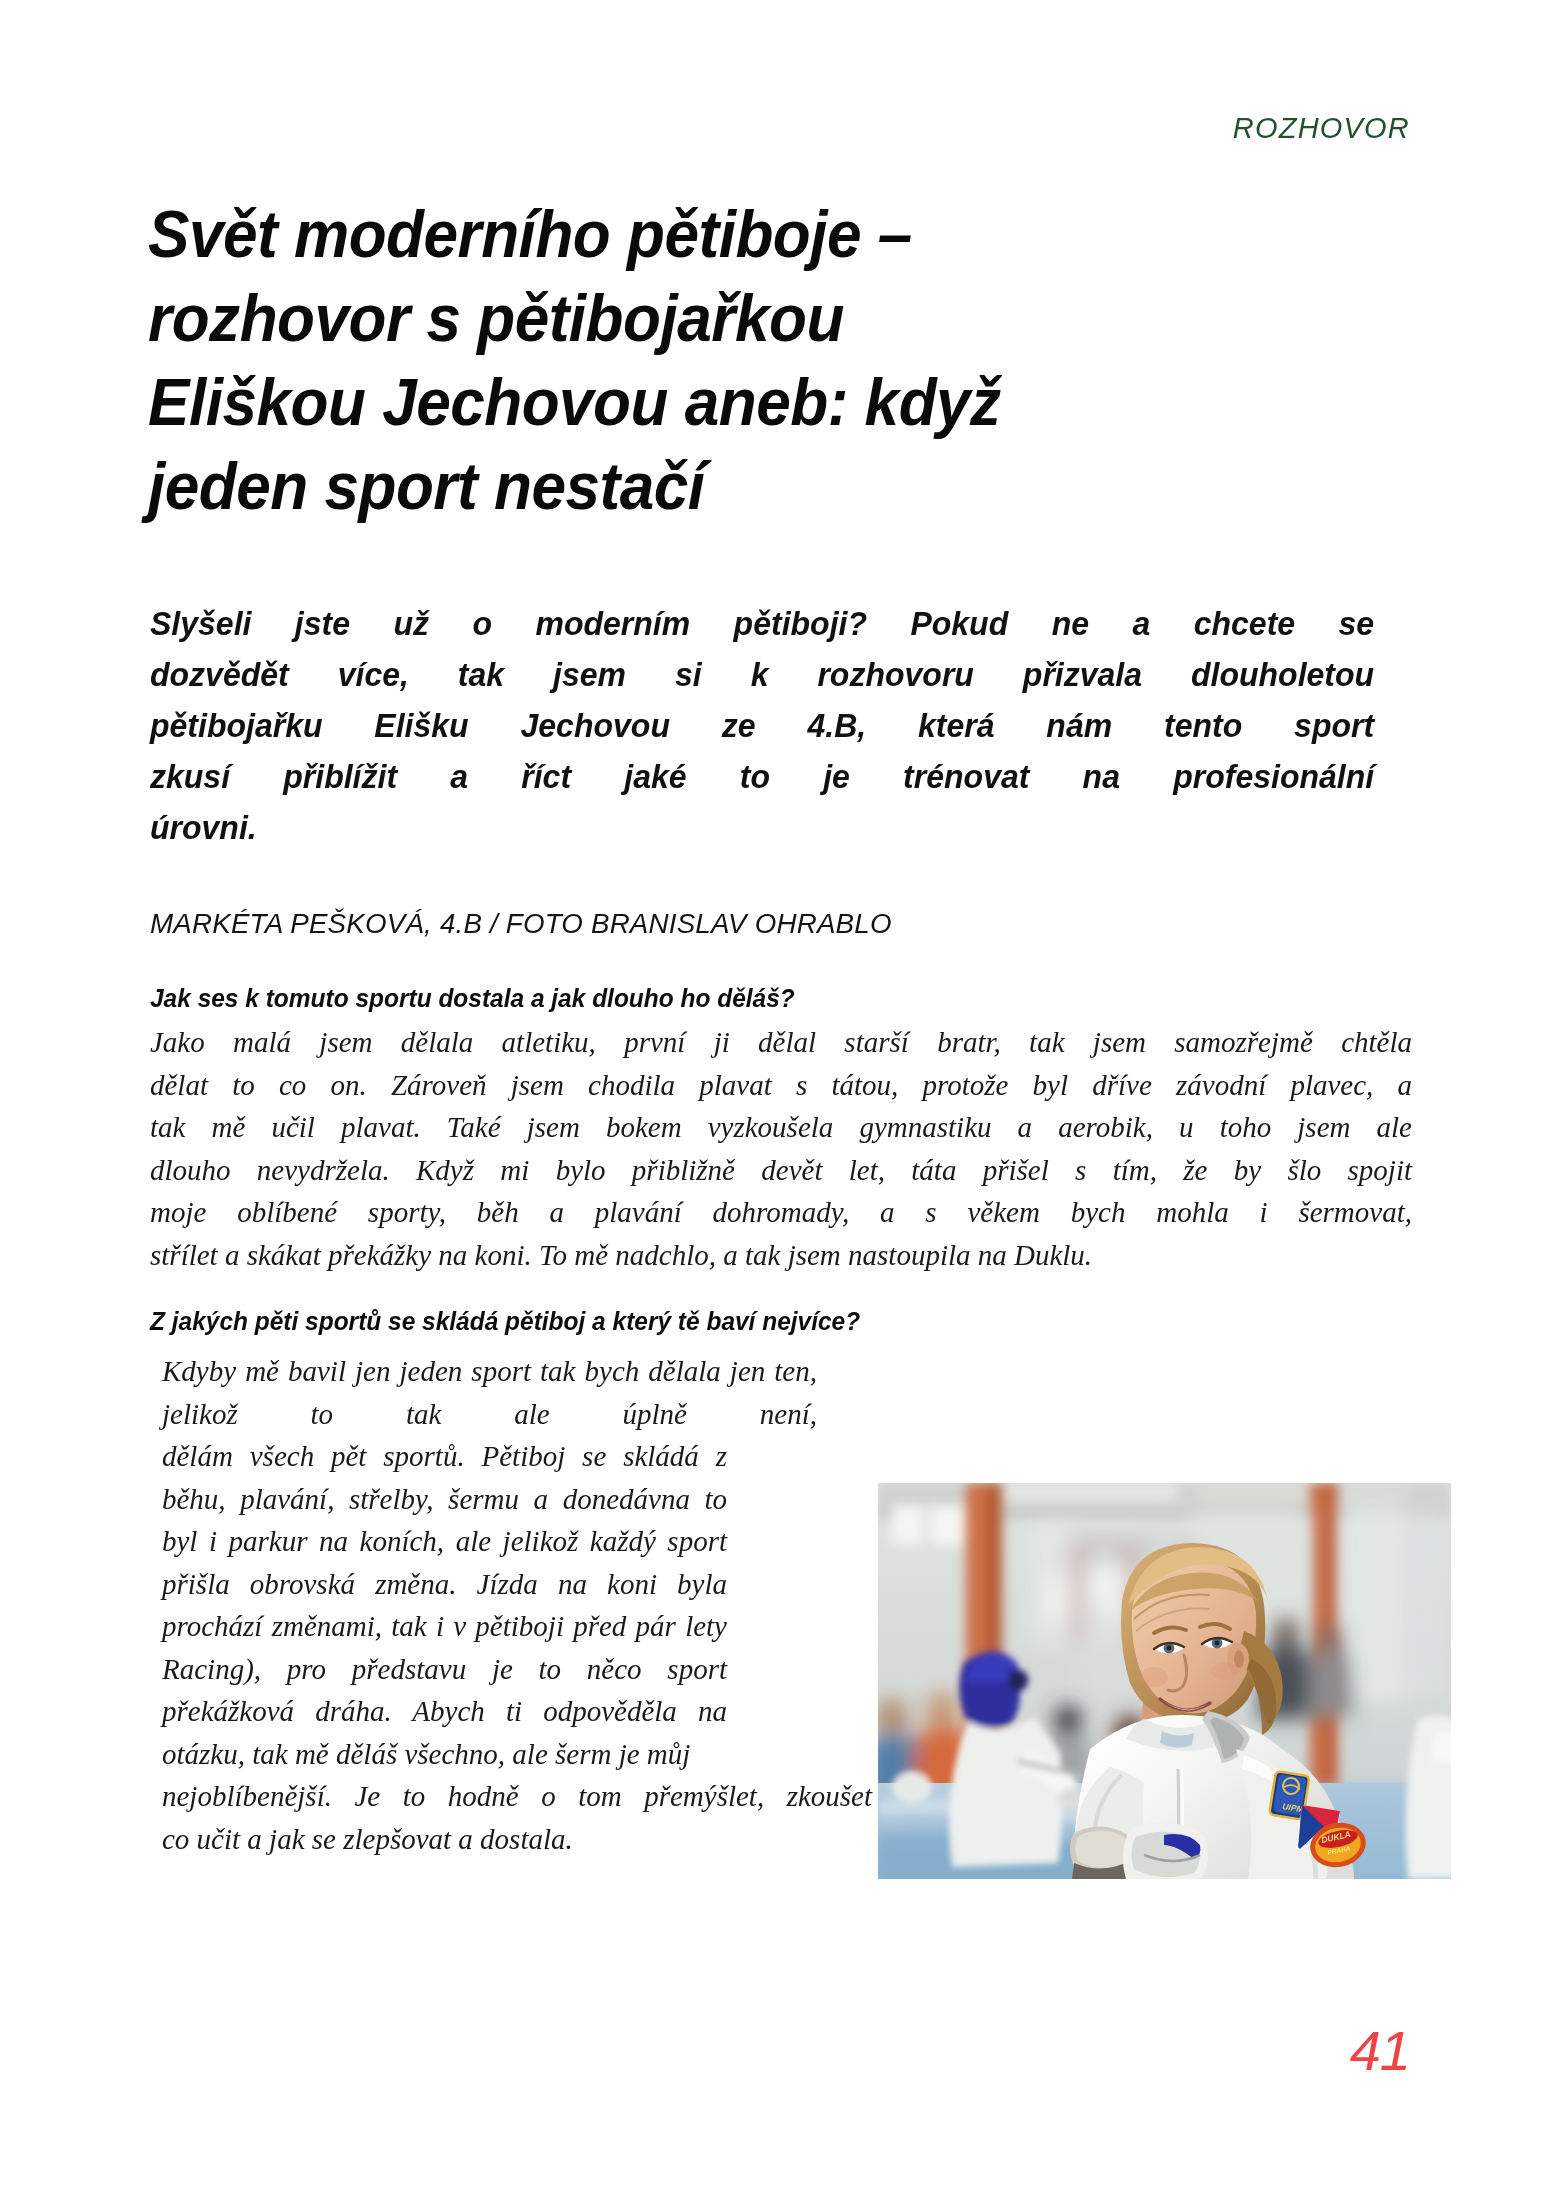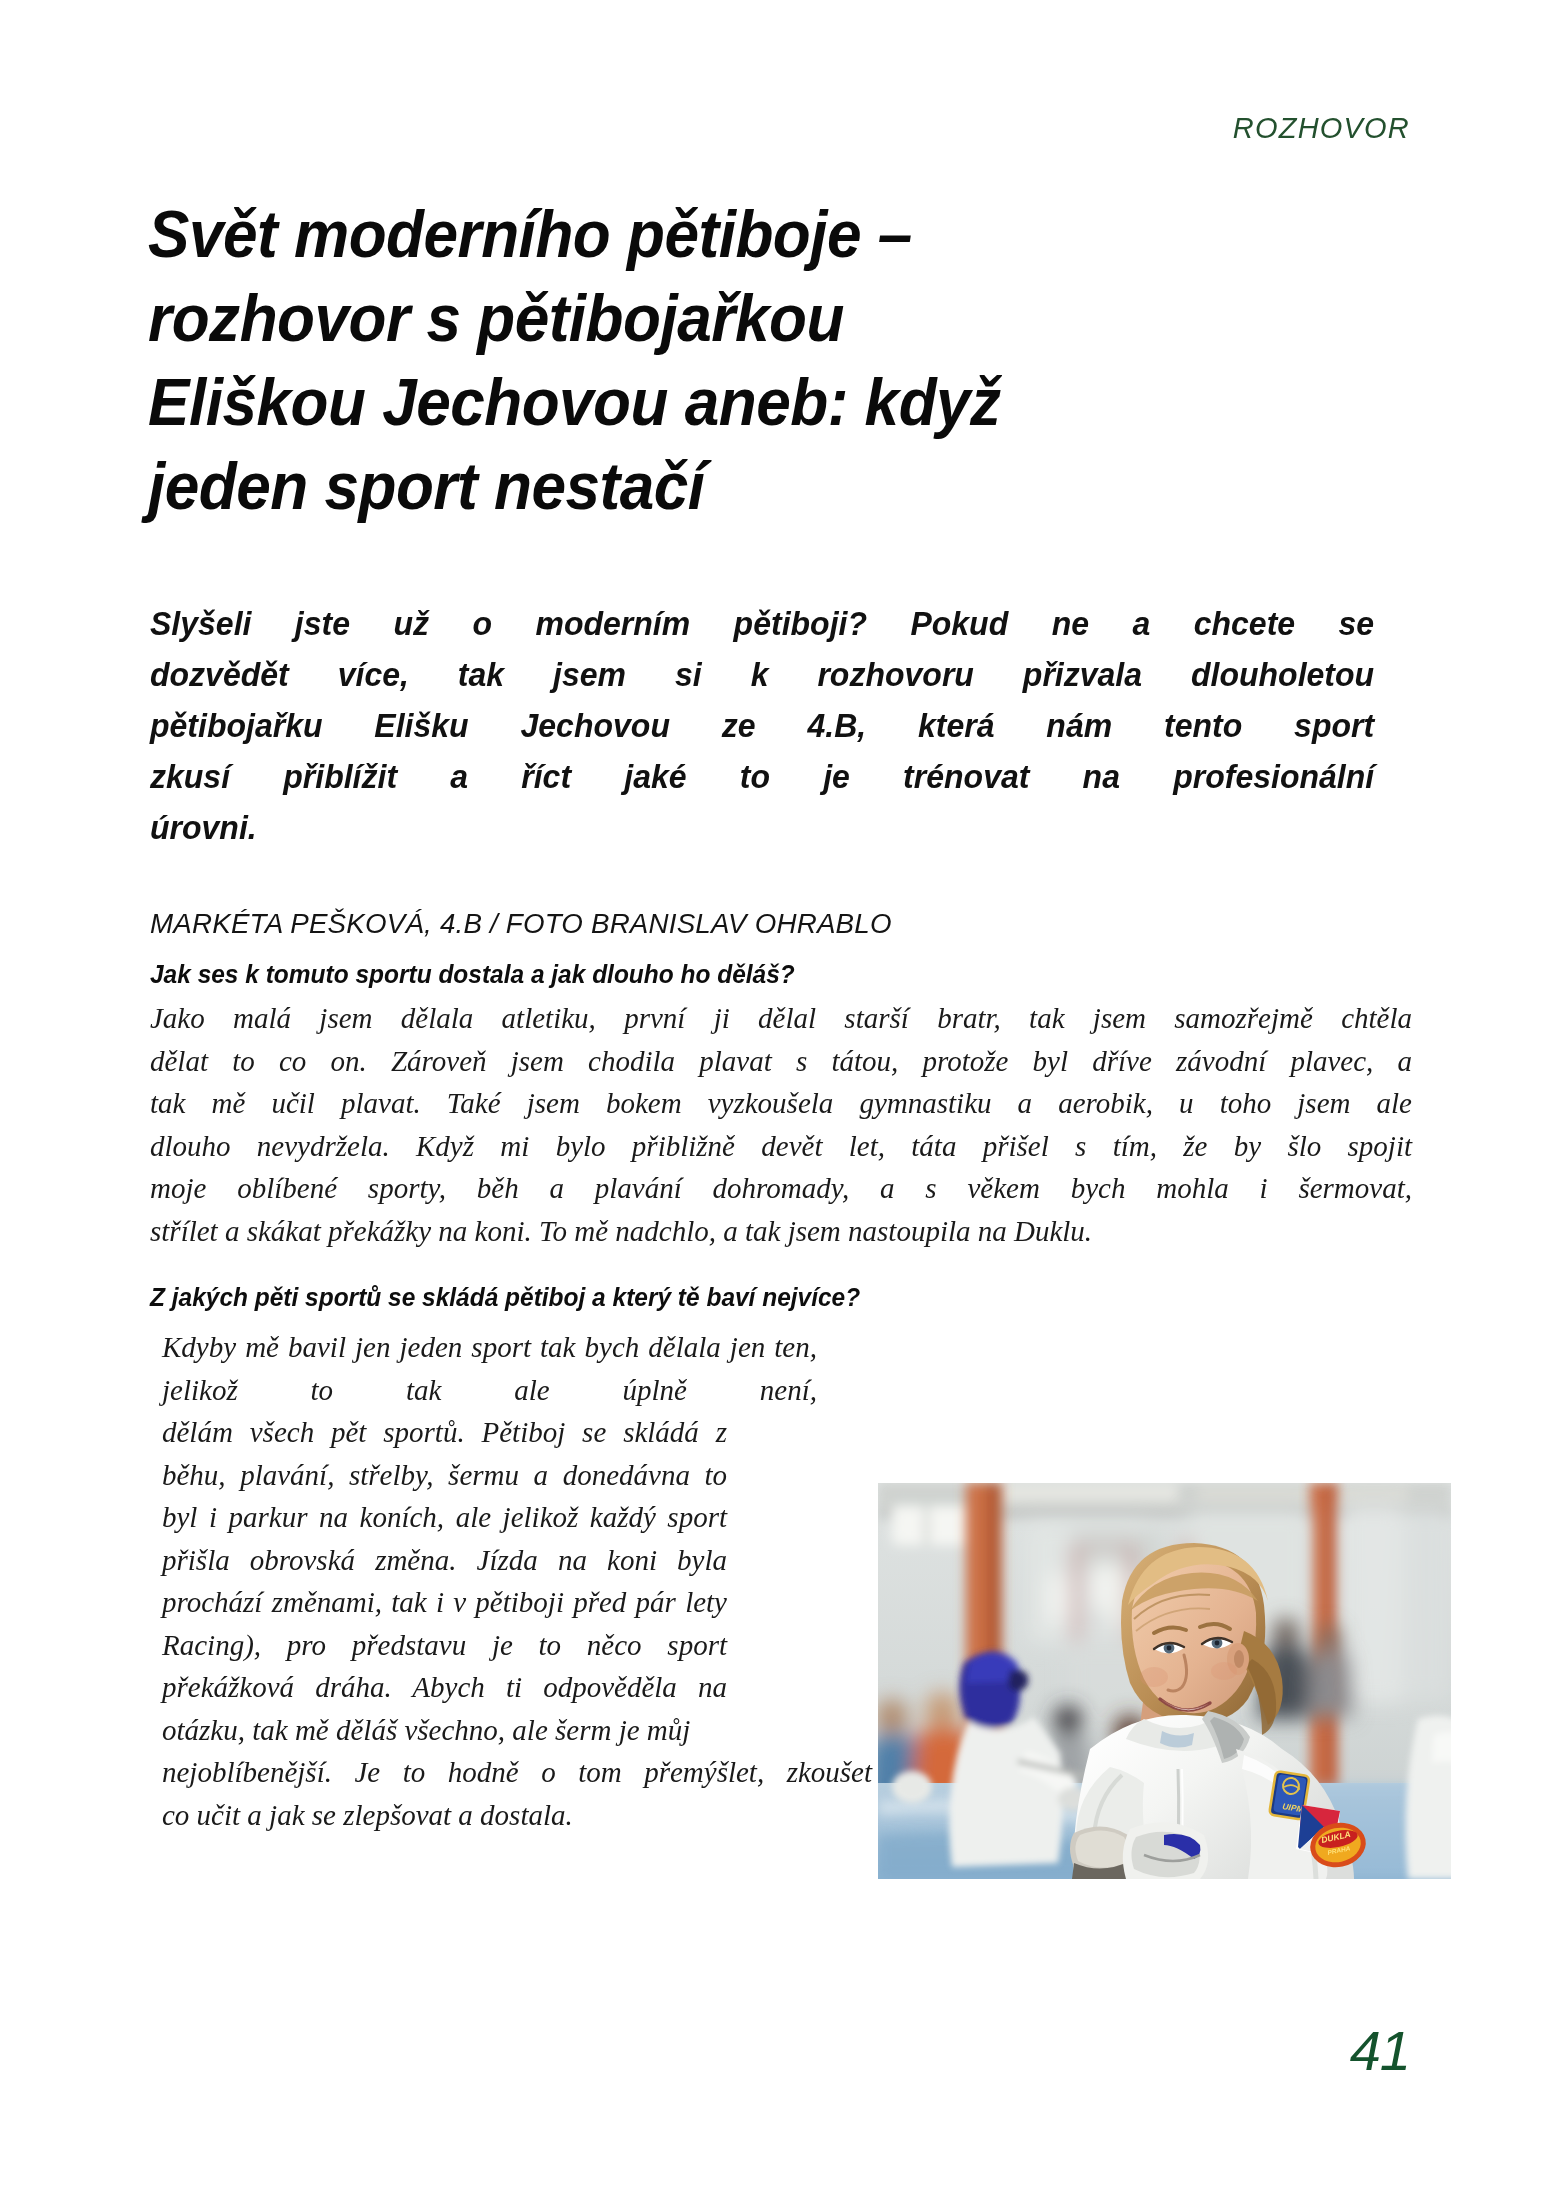--- a/index.html
+++ b/index.html
@@ -88,21 +88,21 @@
     color: #141414;
     white-space: nowrap;
     transform: scaleX(0.99);
     transform-origin: left top;
   }
 
   
   .article {
     position: absolute;
     left: 150px;
-    top: 957px;
+    top: 981px;
     width: 1262px;
   }
 
   .q {
     font-family: "Liberation Sans", sans-serif;
     font-weight: 700;
     font-size: 25.5px;
     line-height: 34px;
     color: #0d0d0d;
     margin: 0 0 6px 0;
@@ -162,21 +162,21 @@
   .photo svg { display: block; width: 100%; height: 100%; }
 
   
   .pagenum {
     position: absolute;
     right: 145px;
     bottom: 117px;
     font-family: "Liberation Sans", sans-serif;
     font-weight: 400;
     font-size: 56px;
-    color: #14532d;
+    color: #ef4444;
     letter-spacing: -1px;
   }
 </style>
 </head>
 <body>
 
 <div class="page">
 
   <div class="kicker">ROZHOVOR</div>
 

